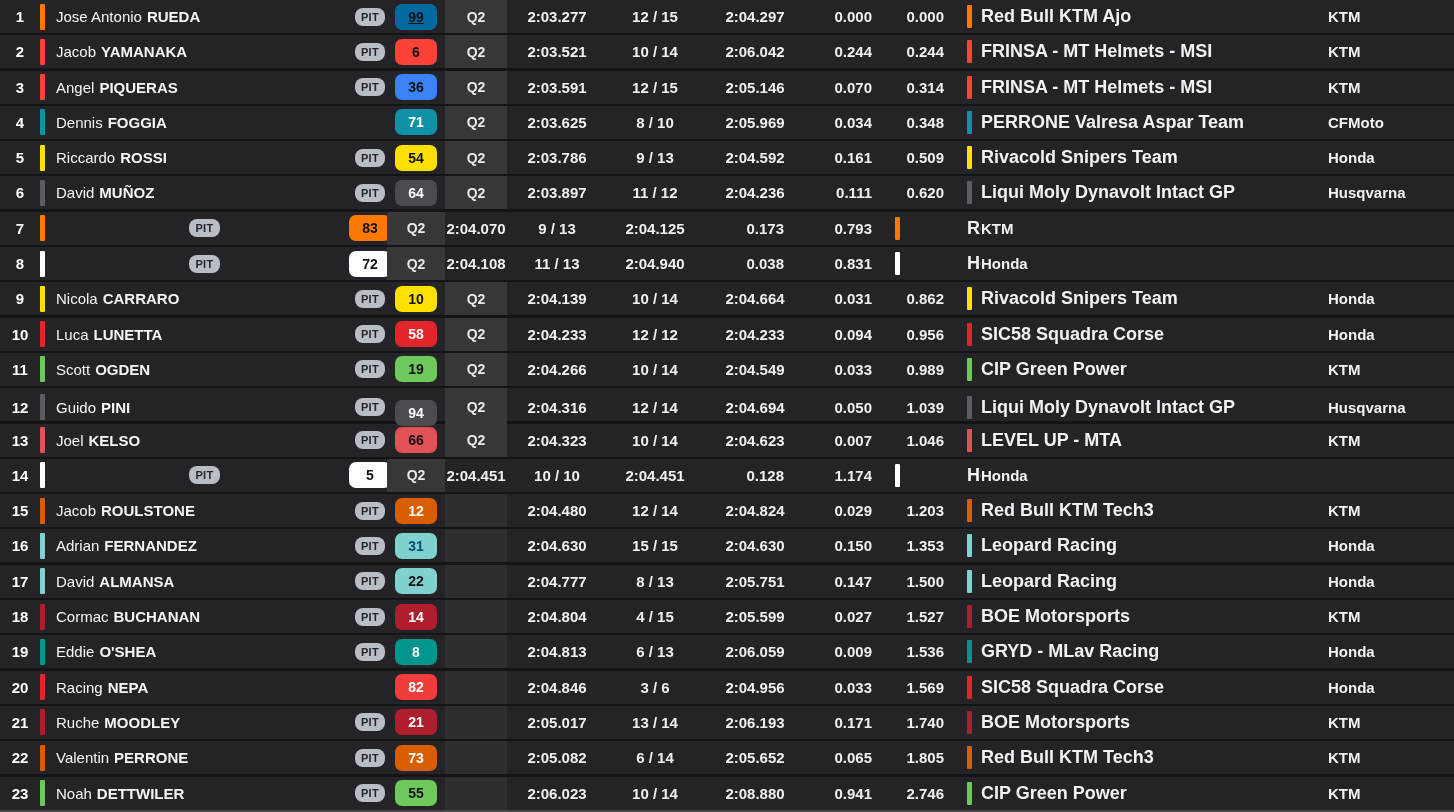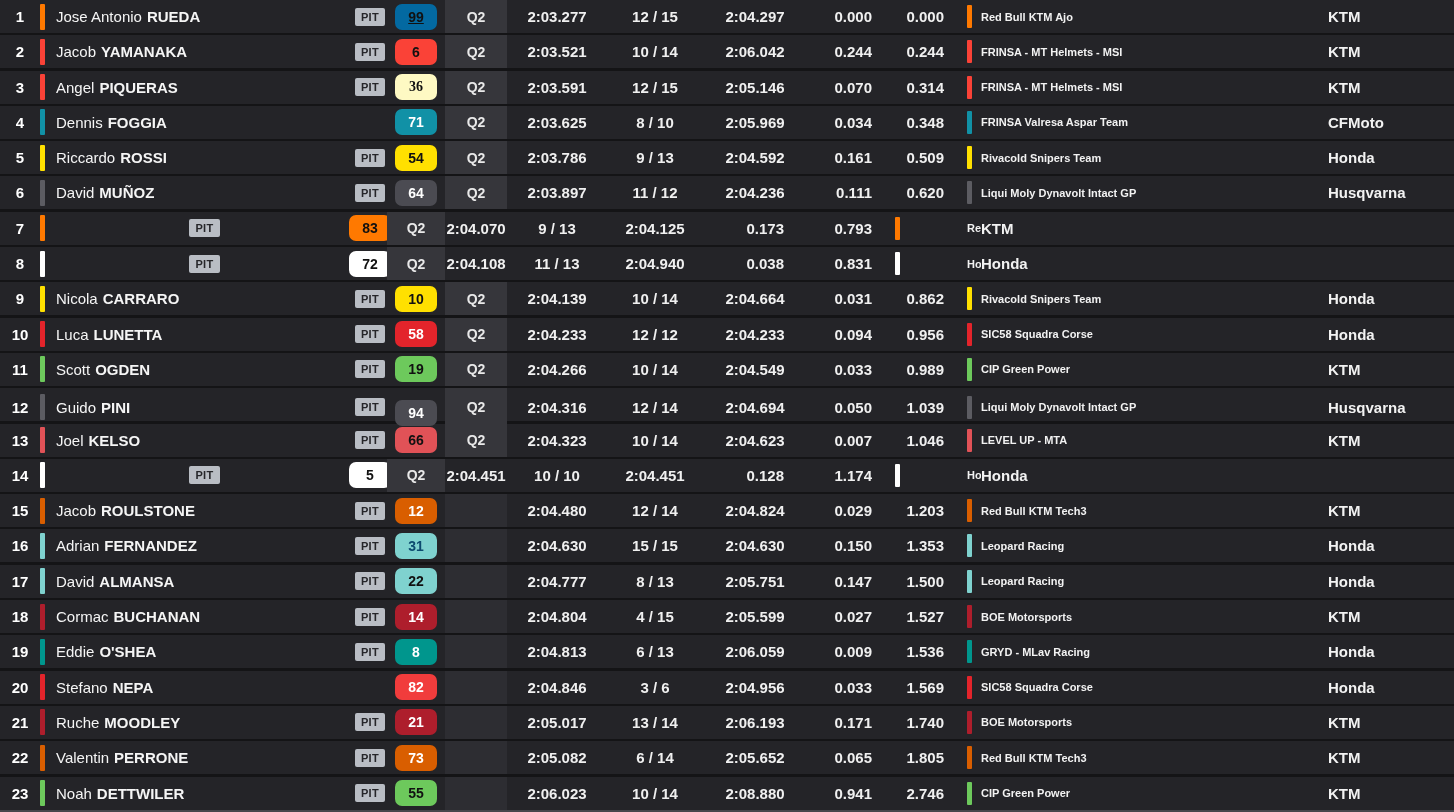--- a/index.html
+++ b/index.html
@@ -14,30 +14,30 @@
     background:#242428;
     margin-bottom:2.3px;
   }
   .pos { text-align:center; color:#FFFFFF; font-weight:700; font-size:15px; }
   .barcell { display:flex; align-items:center; justify-content:flex-start; height:100%; }
   .rbar { width:5px; height:26px; border-radius:1px; display:block; }
   .namecell { display:flex; align-items:baseline; gap:5px; color:#F5F5F5; font-size:15px; white-space:nowrap; overflow:hidden; }
   .fname { font-weight:400; }
   .lname { font-weight:700; }
   .pitcell { display:flex; align-items:center; justify-content:center; height:100%; }
-  .pitbadge { background:#B9BDC4; color:#26262A; font-weight:700; font-size:11px; padding:3px 6px; border-radius:2px; letter-spacing:0.3px; }
+  .pitbadge { background:#B9BDC4; color:#26262A; font-weight:700; font-size:11px; padding:3px 6px; border-radius:8px; letter-spacing:0.3px; }
   .numcell { display:flex; align-items:center; justify-content:center; height:100%; }
   .numbadge { min-width:42px; height:26px; border-radius:7px; display:flex; align-items:center; justify-content:center; font-weight:700; font-size:14px; }
   .q2cell { height:100%; background:#2D2D32; display:flex; align-items:center; justify-content:center; color:#E9E9E9; font-weight:700; font-size:14px; }
   .q2cell.filled { background:#36363B; }
   .tcell { text-align:center; color:#F0F0F0; font-weight:700; font-size:15px; }
   .gapcell { text-align:right; padding-right:23px; color:#F0F0F0; font-weight:700; font-size:15px; }
   .teambarcell { display:flex; align-items:center; height:100%; }
   .tbar { width:5px; height:23px; border-radius:1px; display:block; }
-  .teamcell { color:#F2F2F2; font-weight:700; font-size:11px; white-space:nowrap; overflow:hidden; }
+  .teamcell { color:#F2F2F2; font-weight:700; font-size:18px; white-space:nowrap; overflow:hidden; }
   .manucell { color:#F2F2F2; font-weight:700; font-size:15px; text-align:left; }
   .bottom-line { position:fixed; left:0; bottom:0; width:1454px; height:2px; background:#46464B; }
 </style>
 </head>
 <body>
 
 <div class="table">
   <div class="row">
     <div class="pos">1</div>
     <div class="barcell">
@@ -100,21 +100,21 @@
       <span class="rbar" style="background: rgb(250, 66, 55);"></span>
     </div>
     <div class="namecell">
       <span class="fname">Angel</span>
       <span class="lname">PIQUERAS</span>
     </div>
     <div class="pitcell">
       <span class="pitbadge">PIT</span>
     </div>
     <div class="numcell">
-      <span class="numbadge" style="background: #fef9c3; color: rgb(17, 17, 17); font-family: Liberation Serif, serif;">36</span>
+      <span class="numbadge" style="background: #3b82f6; color: rgb(17, 17, 17);">36</span>
     </div>
     <div class="q2cell filled">Q2</div>
     <div class="tcell">2:03.591</div>
     <div class="tcell">12 / 15</div>
     <div class="tcell">2:05.146</div>
     <div class="gapcell">0.070</div>
     <div class="gapcell">0.314</div>
     <div class="teambarcell">
       <span class="tbar" style="background: rgb(250, 66, 55);"></span>
     </div>
@@ -139,21 +139,21 @@
     </div>
     <div class="q2cell filled">Q2</div>
     <div class="tcell">2:03.625</div>
     <div class="tcell">8 / 10</div>
     <div class="tcell">2:05.969</div>
     <div class="gapcell">0.034</div>
     <div class="gapcell">0.348</div>
     <div class="teambarcell">
       <span class="tbar" style="background: rgb(17, 145, 166);"></span>
     </div>
-    <div class="teamcell">FRINSA Valresa Aspar Team</div>
+    <div class="teamcell">PERRONE Valresa Aspar Team</div>
     <div class="manucell">CFMoto</div>
   </div>
 
   <div class="row">
     <div class="pos">5</div>
     <div class="barcell">
       <span class="rbar" style="background: rgb(255, 224, 0);"></span>
     </div>
     <div class="namecell">
       <span class="fname">Riccardo</span>
@@ -557,21 +557,21 @@
     <div class="teamcell">GRYD - MLav Racing</div>
     <div class="manucell">Honda</div>
   </div>
 
   <div class="row">
     <div class="pos">20</div>
     <div class="barcell">
       <span class="rbar" style="background: rgb(227, 36, 43);"></span>
     </div>
     <div class="namecell">
-      <span class="fname">Stefano</span>
+      <span class="fname">Racing</span>
       <span class="lname">NEPA</span>
     </div>
     <div class="pitcell">
       <span class="pitbadge" style="visibility: hidden;">PIT</span>
     </div>
     <div class="numcell">
       <span class="numbadge" style="background: rgb(241, 60, 60); color: rgb(255, 255, 255);">82</span>
     </div>
     <div class="q2cell"></div>
     <div class="tcell">2:04.846</div>

